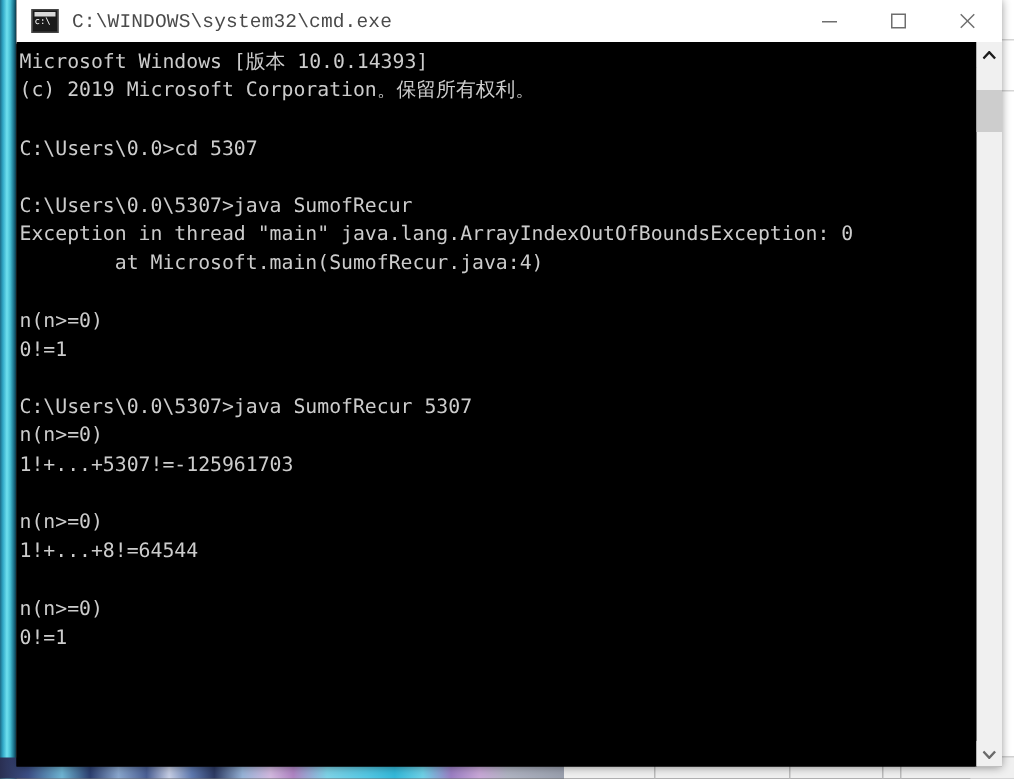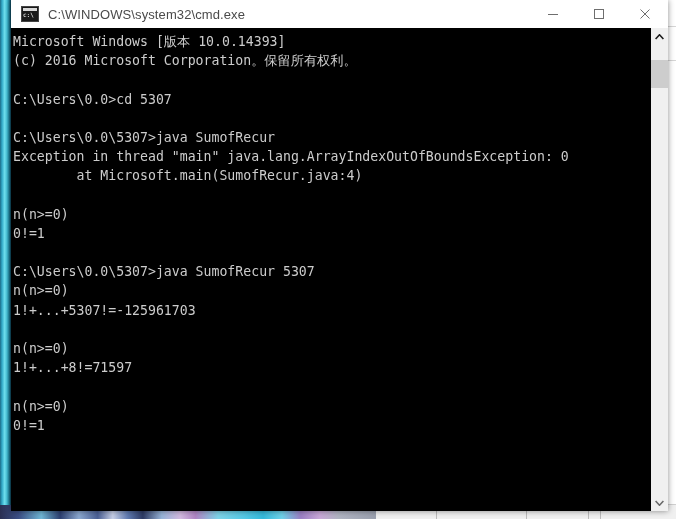--- a/index.html
+++ b/index.html
@@ -121,21 +121,21 @@
   #app-icon::after {
     content: "c:\\";
     position: absolute;
     left: 1px; top: 4px;
     font-family: "DejaVu Sans Mono", monospace;
     font-size: 6px;
     color: #ffffff;
     line-height: 7px;
   }
   #title-text {
-    font-family: Liberation Sans, sans-serif;
+    font-family: Liberation Mono, monospace;
     font-size: 13px;
     color: #4a4a4a;
     letter-spacing: .1px;
     white-space: nowrap;
   }
   #window-controls {
     margin-left: auto;
     display: flex;
     height: 28px;
   }
@@ -267,37 +267,37 @@
           <line class="gl" x1="10.5" y1="1.5" x2="1.5" y2="10.5"></line>
         </svg>
       </div>
     </div>
   </div>
 
   <div id="console-body">
 
     <div id="console-text">
       <div class="row">Microsoft Windows [版本 10.0.14393]</div>
-      <div class="row">(c) 2016 Microsoft Corporation。保留所有权利。</div>
+      <div class="row">(c) 2019 Microsoft Corporation。保留所有权利。</div>
       <div class="row blank"></div>
       <div class="row">C:\Users\0.0&gt;cd 5307</div>
       <div class="row blank"></div>
       <div class="row">C:\Users\0.0\5307&gt;java SumofRecur</div>
       <div class="row">Exception in thread "main" java.lang.ArrayIndexOutOfBoundsException: 0</div>
       <div class="row">        at Microsoft.main(SumofRecur.java:4)</div>
       <div class="row blank"></div>
       <div class="row">n(n&gt;=0)</div>
       <div class="row">0!=1</div>
       <div class="row blank"></div>
       <div class="row">C:\Users\0.0\5307&gt;java SumofRecur 5307</div>
       <div class="row">n(n&gt;=0)</div>
       <div class="row">1!+...+5307!=-125961703</div>
       <div class="row blank"></div>
       <div class="row">n(n&gt;=0)</div>
-      <div class="row">1!+...+8!=71597</div>
+      <div class="row">1!+...+8!=64544</div>
       <div class="row blank"></div>
       <div class="row">n(n&gt;=0)</div>
       <div class="row">0!=1</div>
       <div class="row blank"></div>
 
     </div>
 
     <div id="console-scrollbar">
       <div class="sb-arrow">
         <svg width="9" height="6" viewBox="0 0 9 6">

